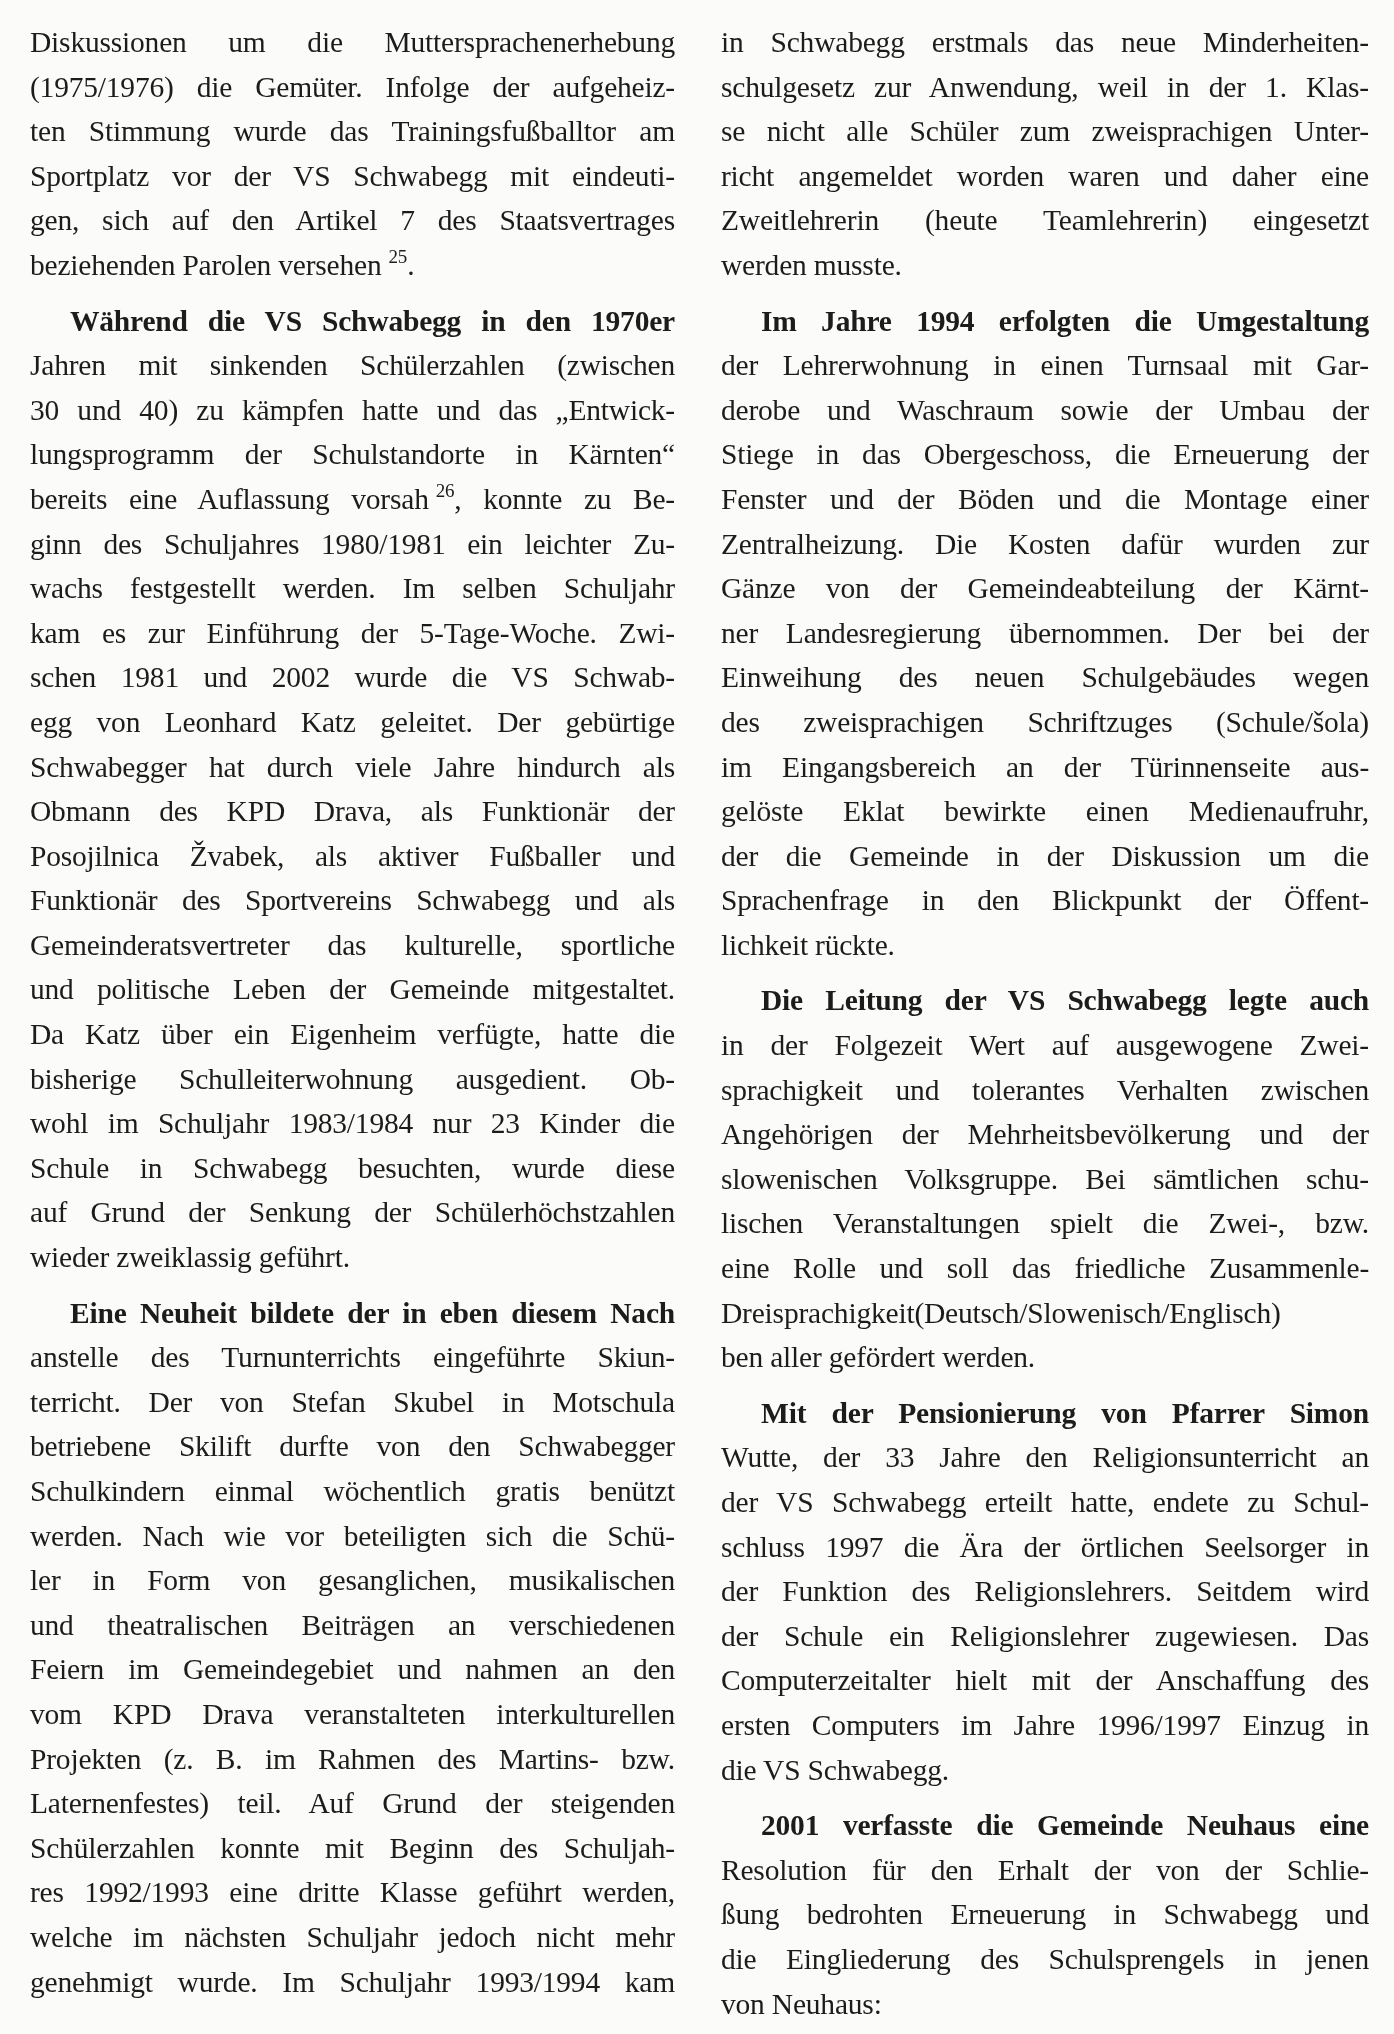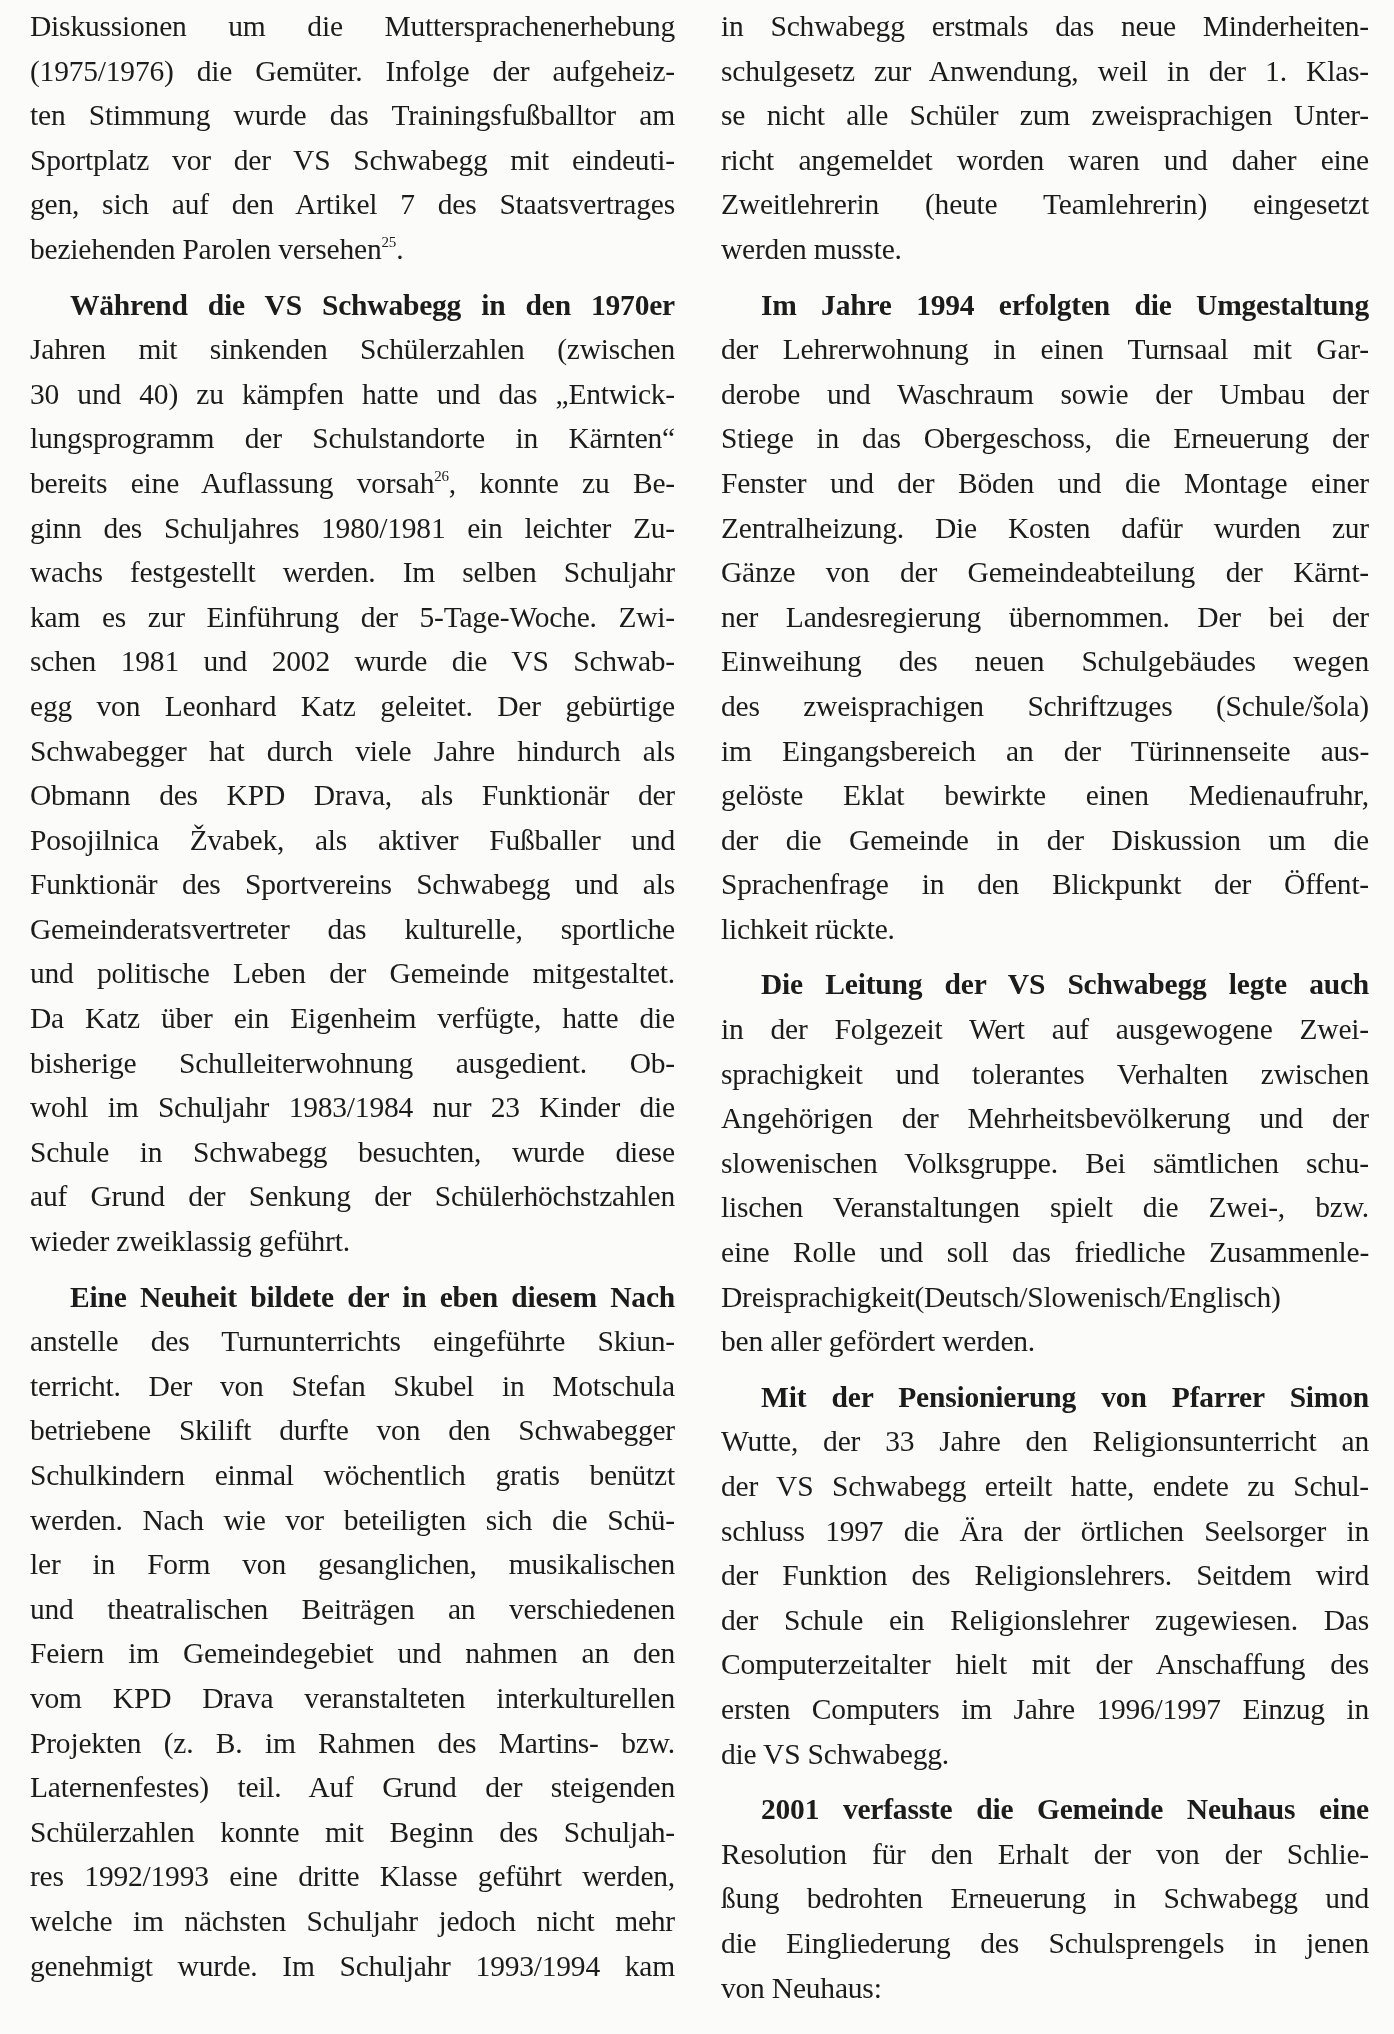--- a/index.html
+++ b/index.html
@@ -3,38 +3,38 @@
 <meta charset="utf-8">
 <style>
   html, body { margin: 0; padding: 0; }
   body {
     width: 1394px; height: 2034px; overflow: hidden;
     background: #fbfbfa;
     font-family: "Liberation Serif", "DejaVu Serif", serif;
     color: #1c1c1c;
   }
   .page { position: relative; width: 1394px; height: 2034px; }
-  .column { position: absolute; top: 4px; }
+  .column { position: absolute; top: 20px; }
   .col-left { left: 30px; width: 645px; }
   .col-right { left: 721px; width: 648px; }
   .para { margin: 0; }
   .para + .para { margin-top: 11px; }
   .line {
     display: block;
     font-size: 29.5px;
     line-height: 44.6px;
     height: 44.6px;
     white-space: nowrap;
     text-align: justify;
     text-align-last: justify;
     letter-spacing: -0.2px;
   }
   .line.last { text-align-last: left; }
   .line.indent { padding-left: 40px; font-weight: bold; }
-  sup { font-size: 15px; line-height: 0; vertical-align: 12px; }
+  sup { font-size: 19px; line-height: 0; vertical-align: 12px; margin-left: 7px; }
 </style>
 </head>
 <body>
 
 <div class="page">
   <div class="column col-left">
       <div class="para">
         <span class="line">Diskussionen um die Muttersprachenerhebung</span>
         <span class="line">(1975/1976) die Gemüter. Infolge der aufgeheiz-</span>
         <span class="line">ten Stimmung wurde das Trainingsfußballtor am</span>

